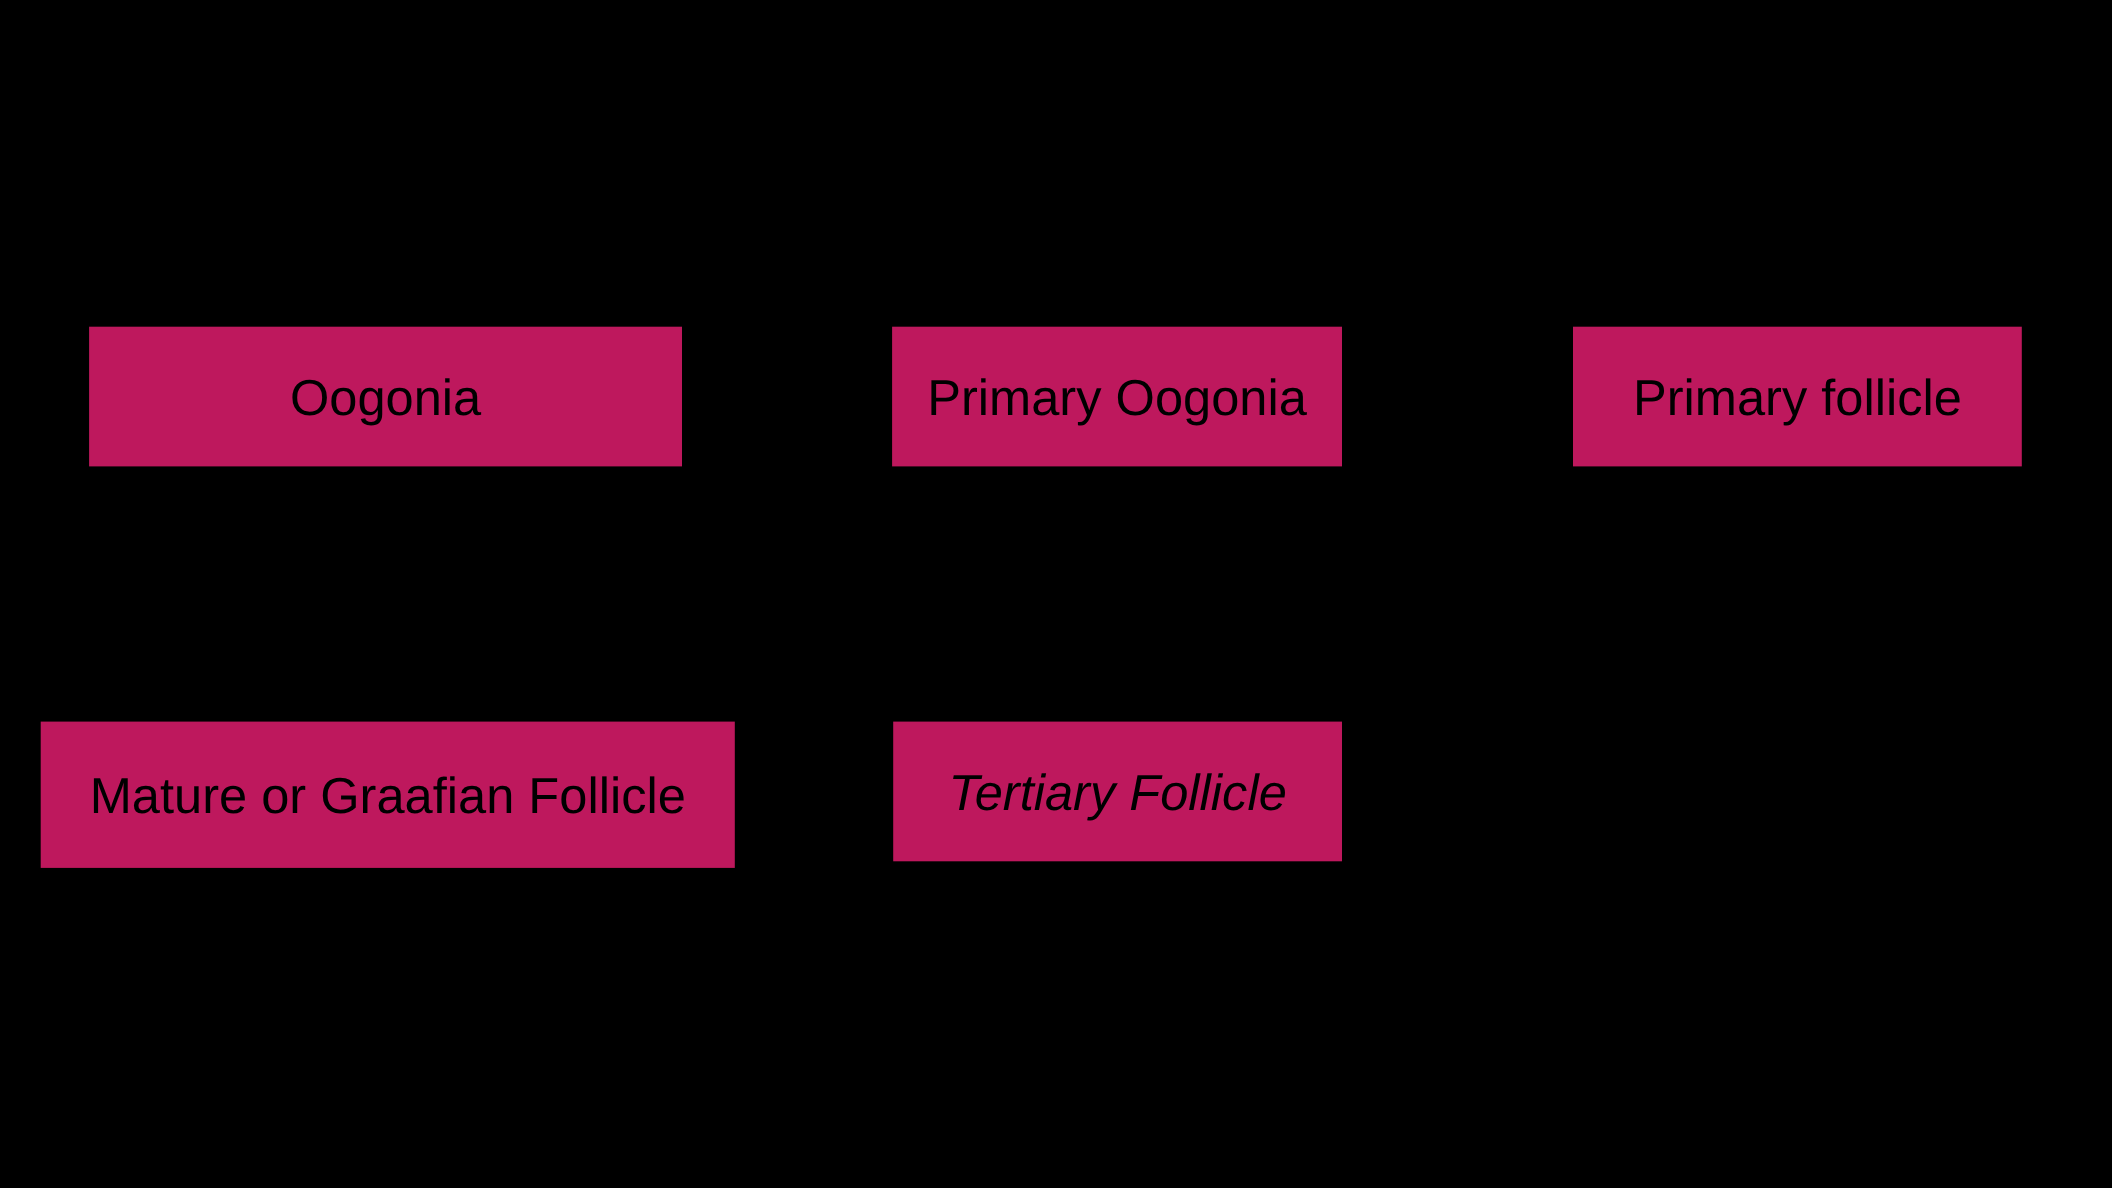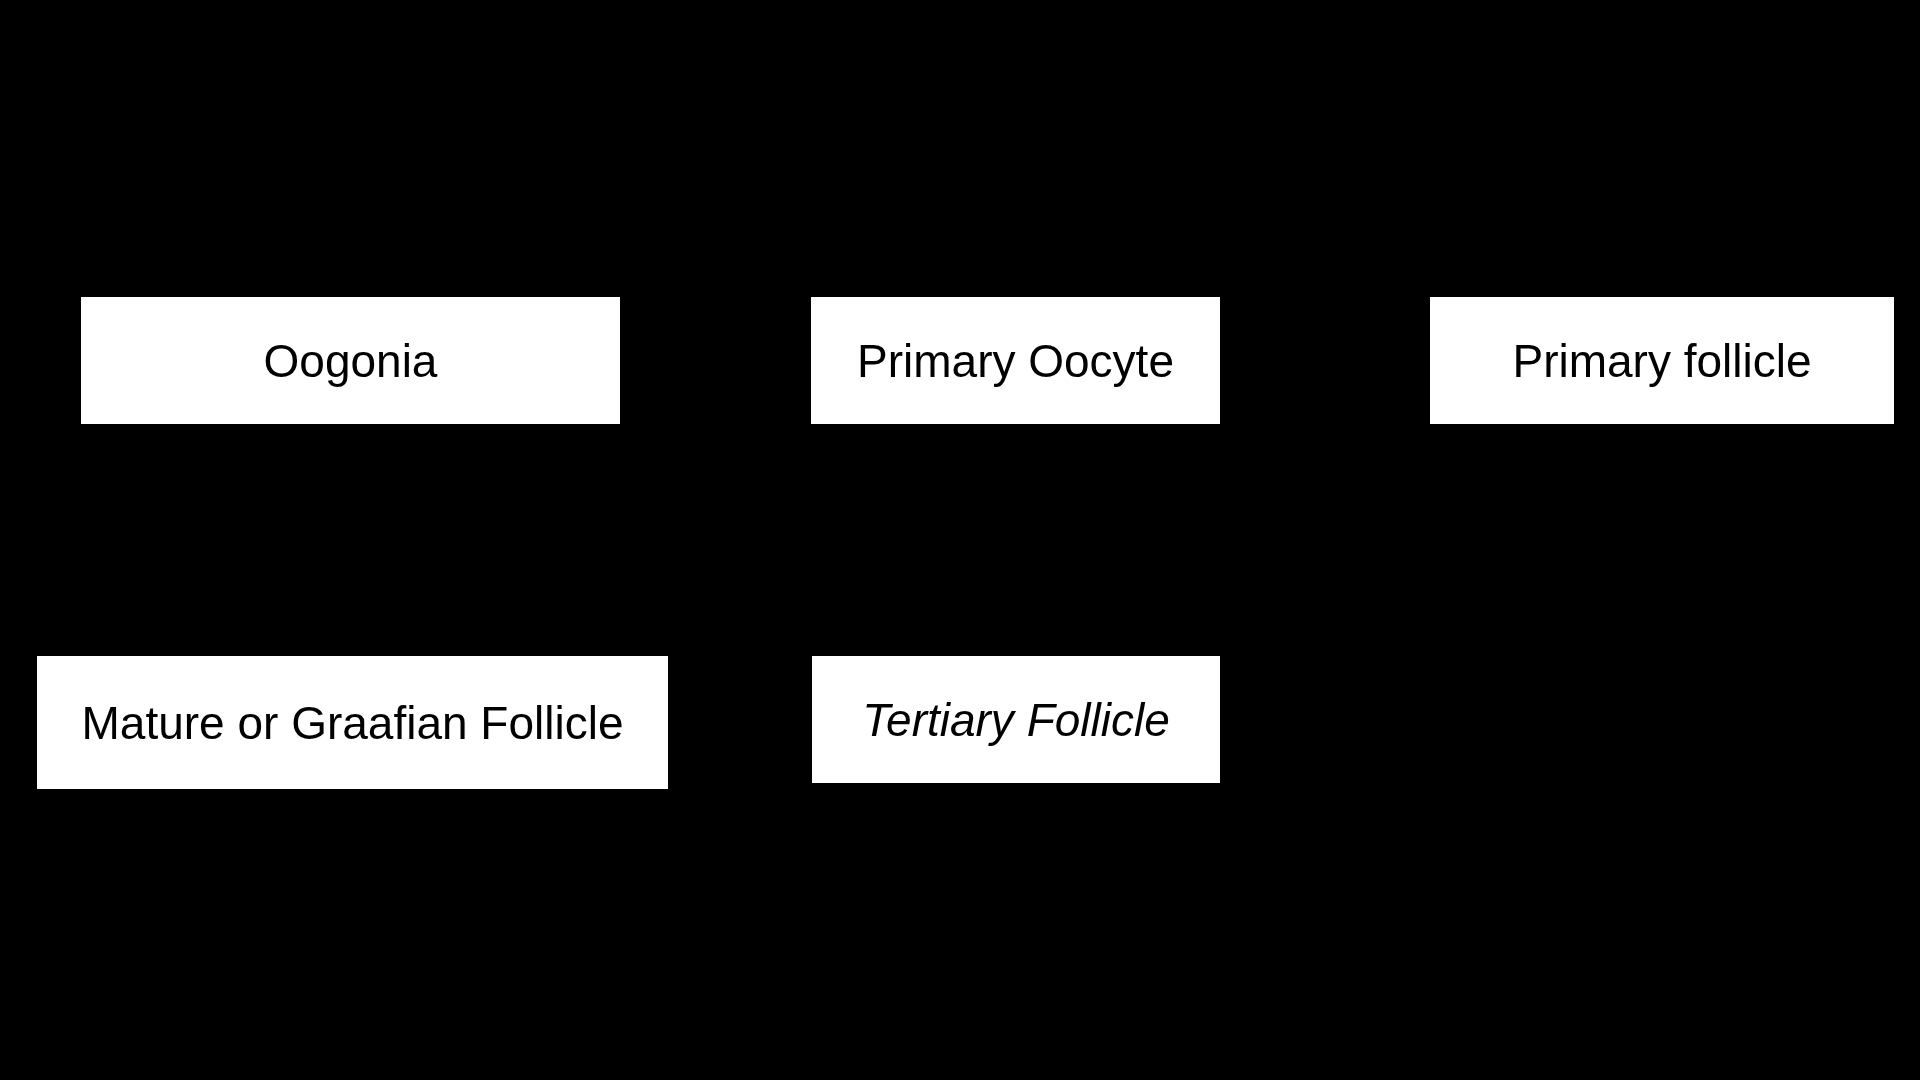--- a/index.html
+++ b/index.html
@@ -13,50 +13,50 @@
     position: relative;
     overflow: hidden;
     font-family: "Liberation Sans", sans-serif;
   }
   .canvas {
     position: absolute;
     inset: 0;
   }
   .node {
     position: absolute;
-    background: #ffffff;
+    background: #be185d;
     color: #000000;
     display: flex;
     align-items: center;
     justify-content: center;
     font-size: 46px;
     line-height: 1;
     white-space: nowrap;
     text-align: right;
   }
   
   .n-oogonia            { left:   81px; top: 297px; width: 539px; height: 127px; }
   .n-primary-oocyte     { left:  811px; top: 297px; width: 409px; height: 127px; }
-  .n-primary-follicle   { left: 1430px; top: 297px; width: 464px; height: 127px; }
+  .n-primary-follicle   { left: 1430px; top: 297px; width: 408px; height: 127px; }
   
   .n-mature-graafian    { left:   37px; top: 656px; width: 631px; height: 133px; }
   .n-tertiary-follicle  { left:  812px; top: 656px; width: 408px; height: 127px; font-style: italic; }
   .n-secondary-follicle { left: 1432px; top: 656px; width: 450px; height: 127px; }
 </style>
 </head>
 <body>
 
 <div class="canvas">
 
   <div class="node n-oogonia">
     <span>Oogonia</span>
   </div>
 
   <div class="node n-primary-oocyte">
-    <span>Primary Oocyte</span>
+    <span>Primary Oogonia</span>
   </div>
 
   <div class="node n-primary-follicle">
     <span>Primary follicle</span>
   </div>
 
   <div class="node n-mature-graafian">
     <span>Mature or Graafian Follicle</span>
   </div>
 

